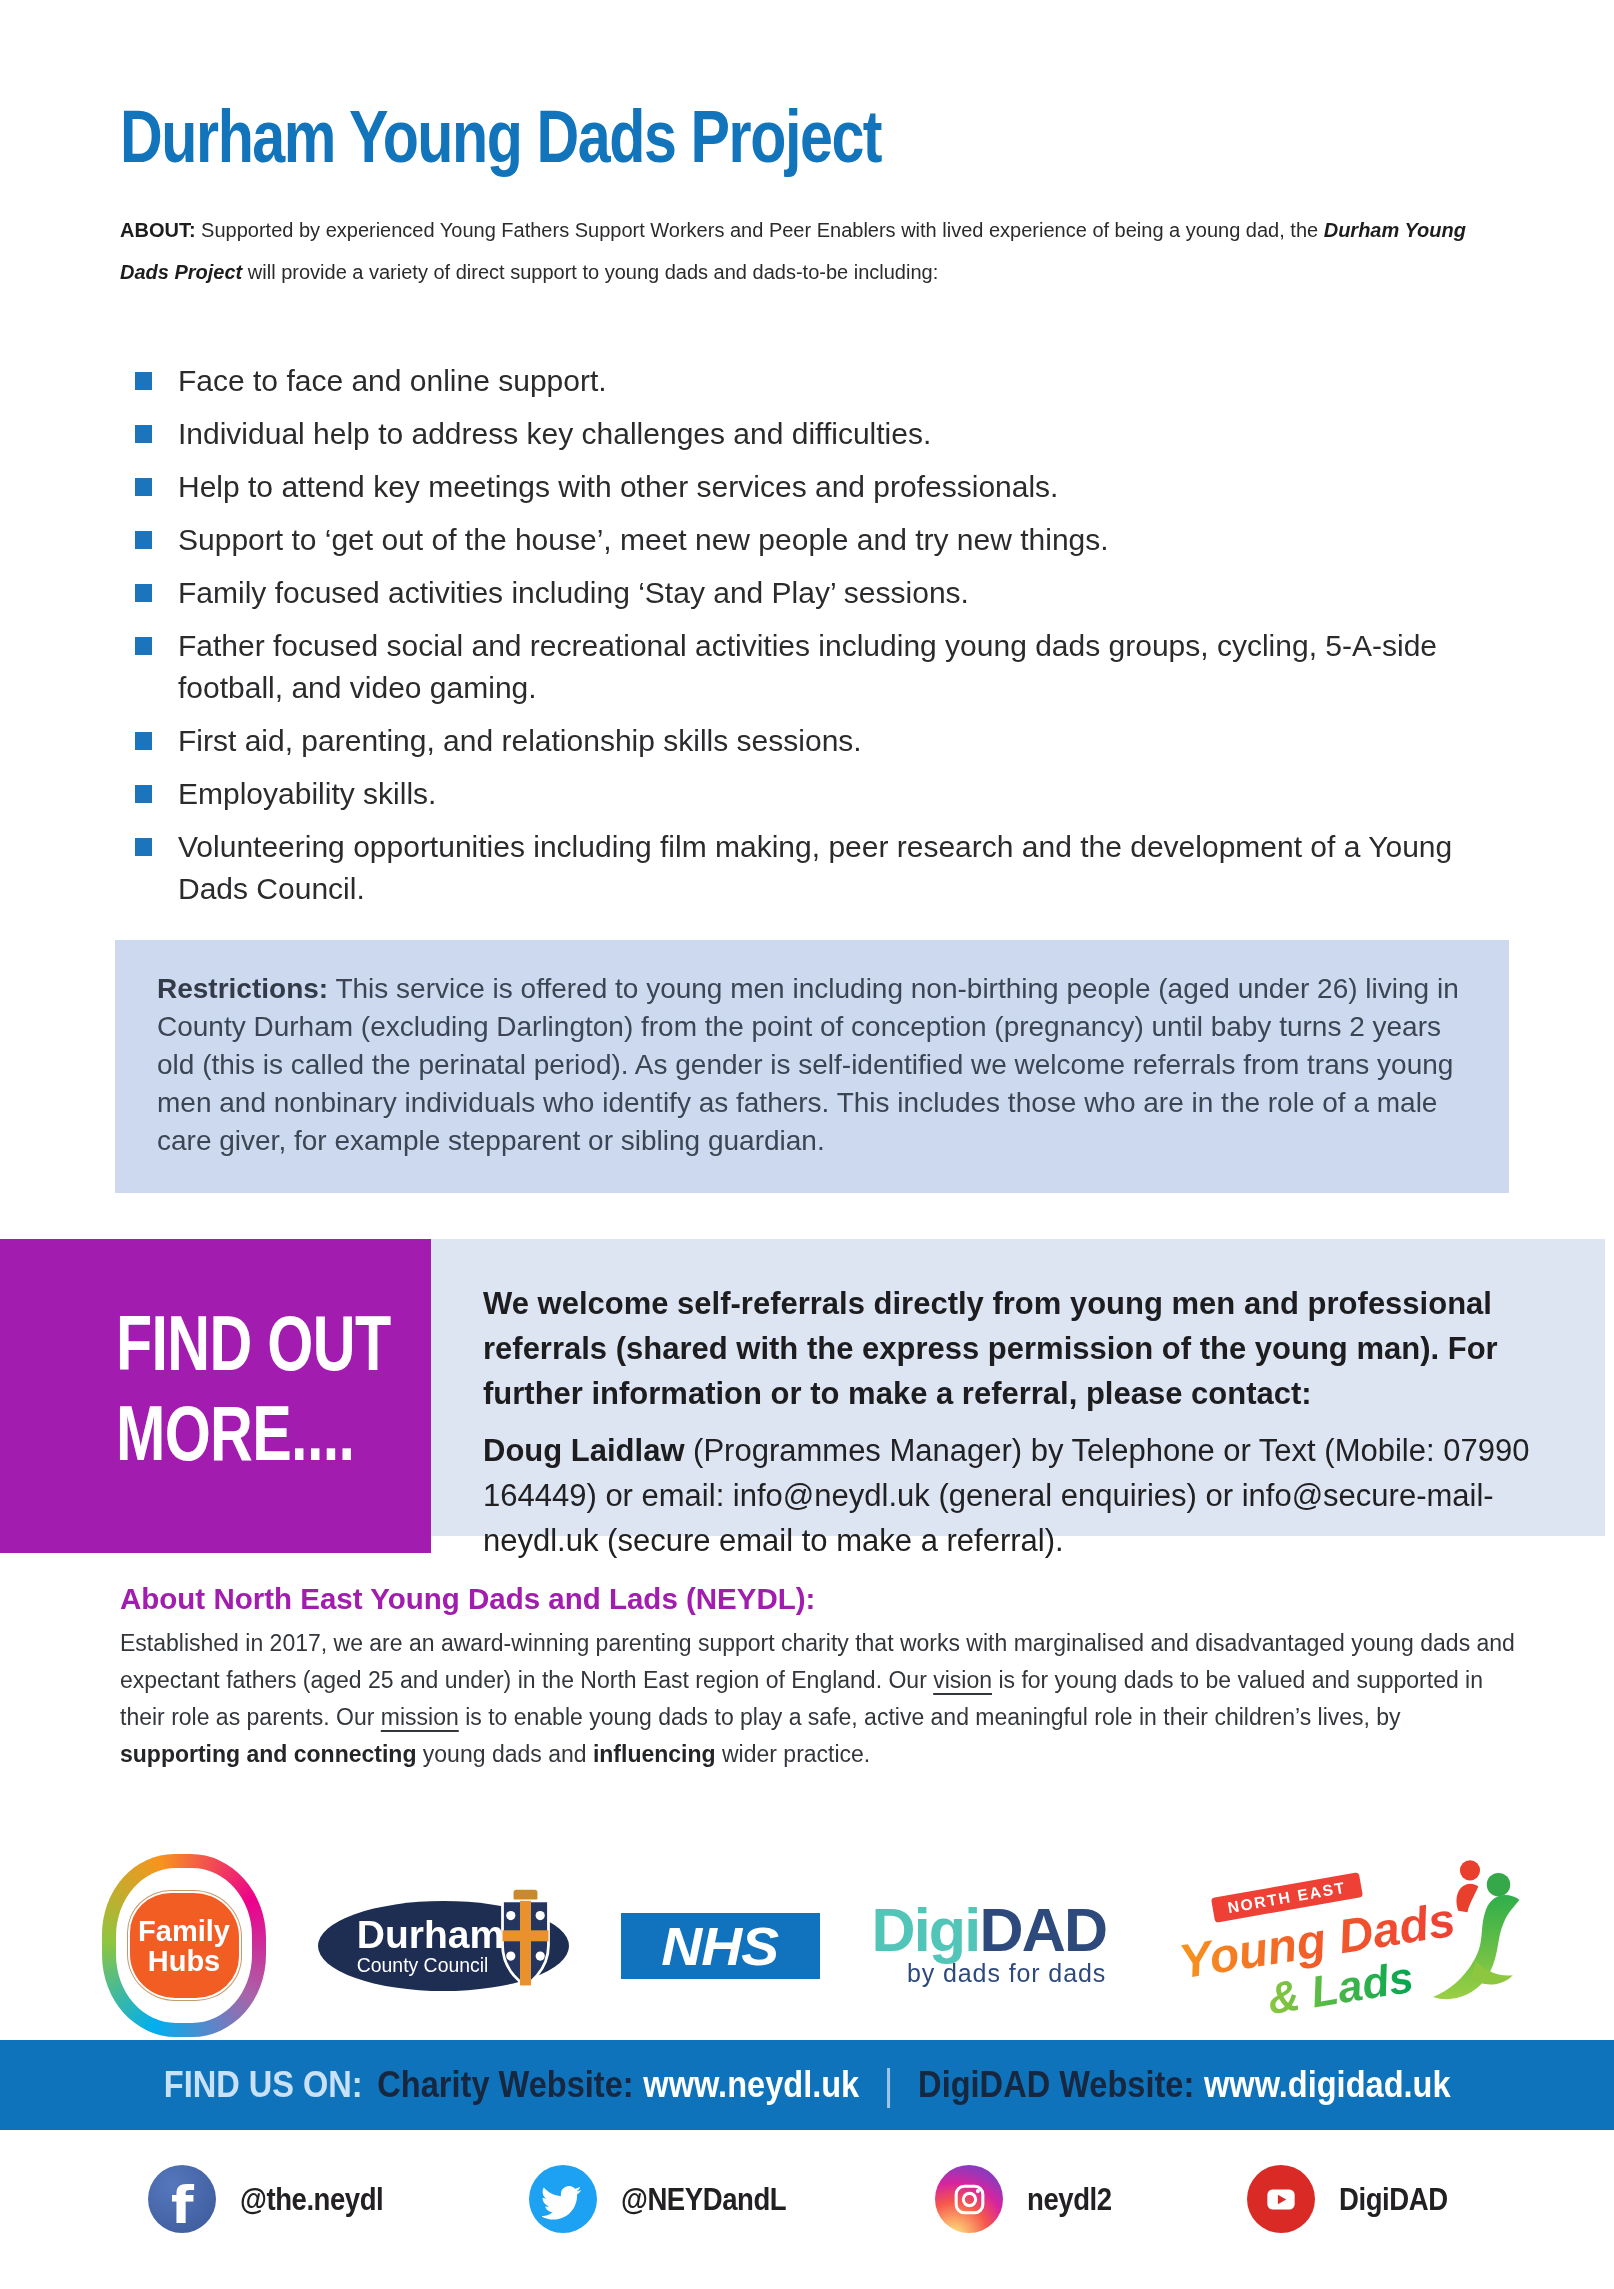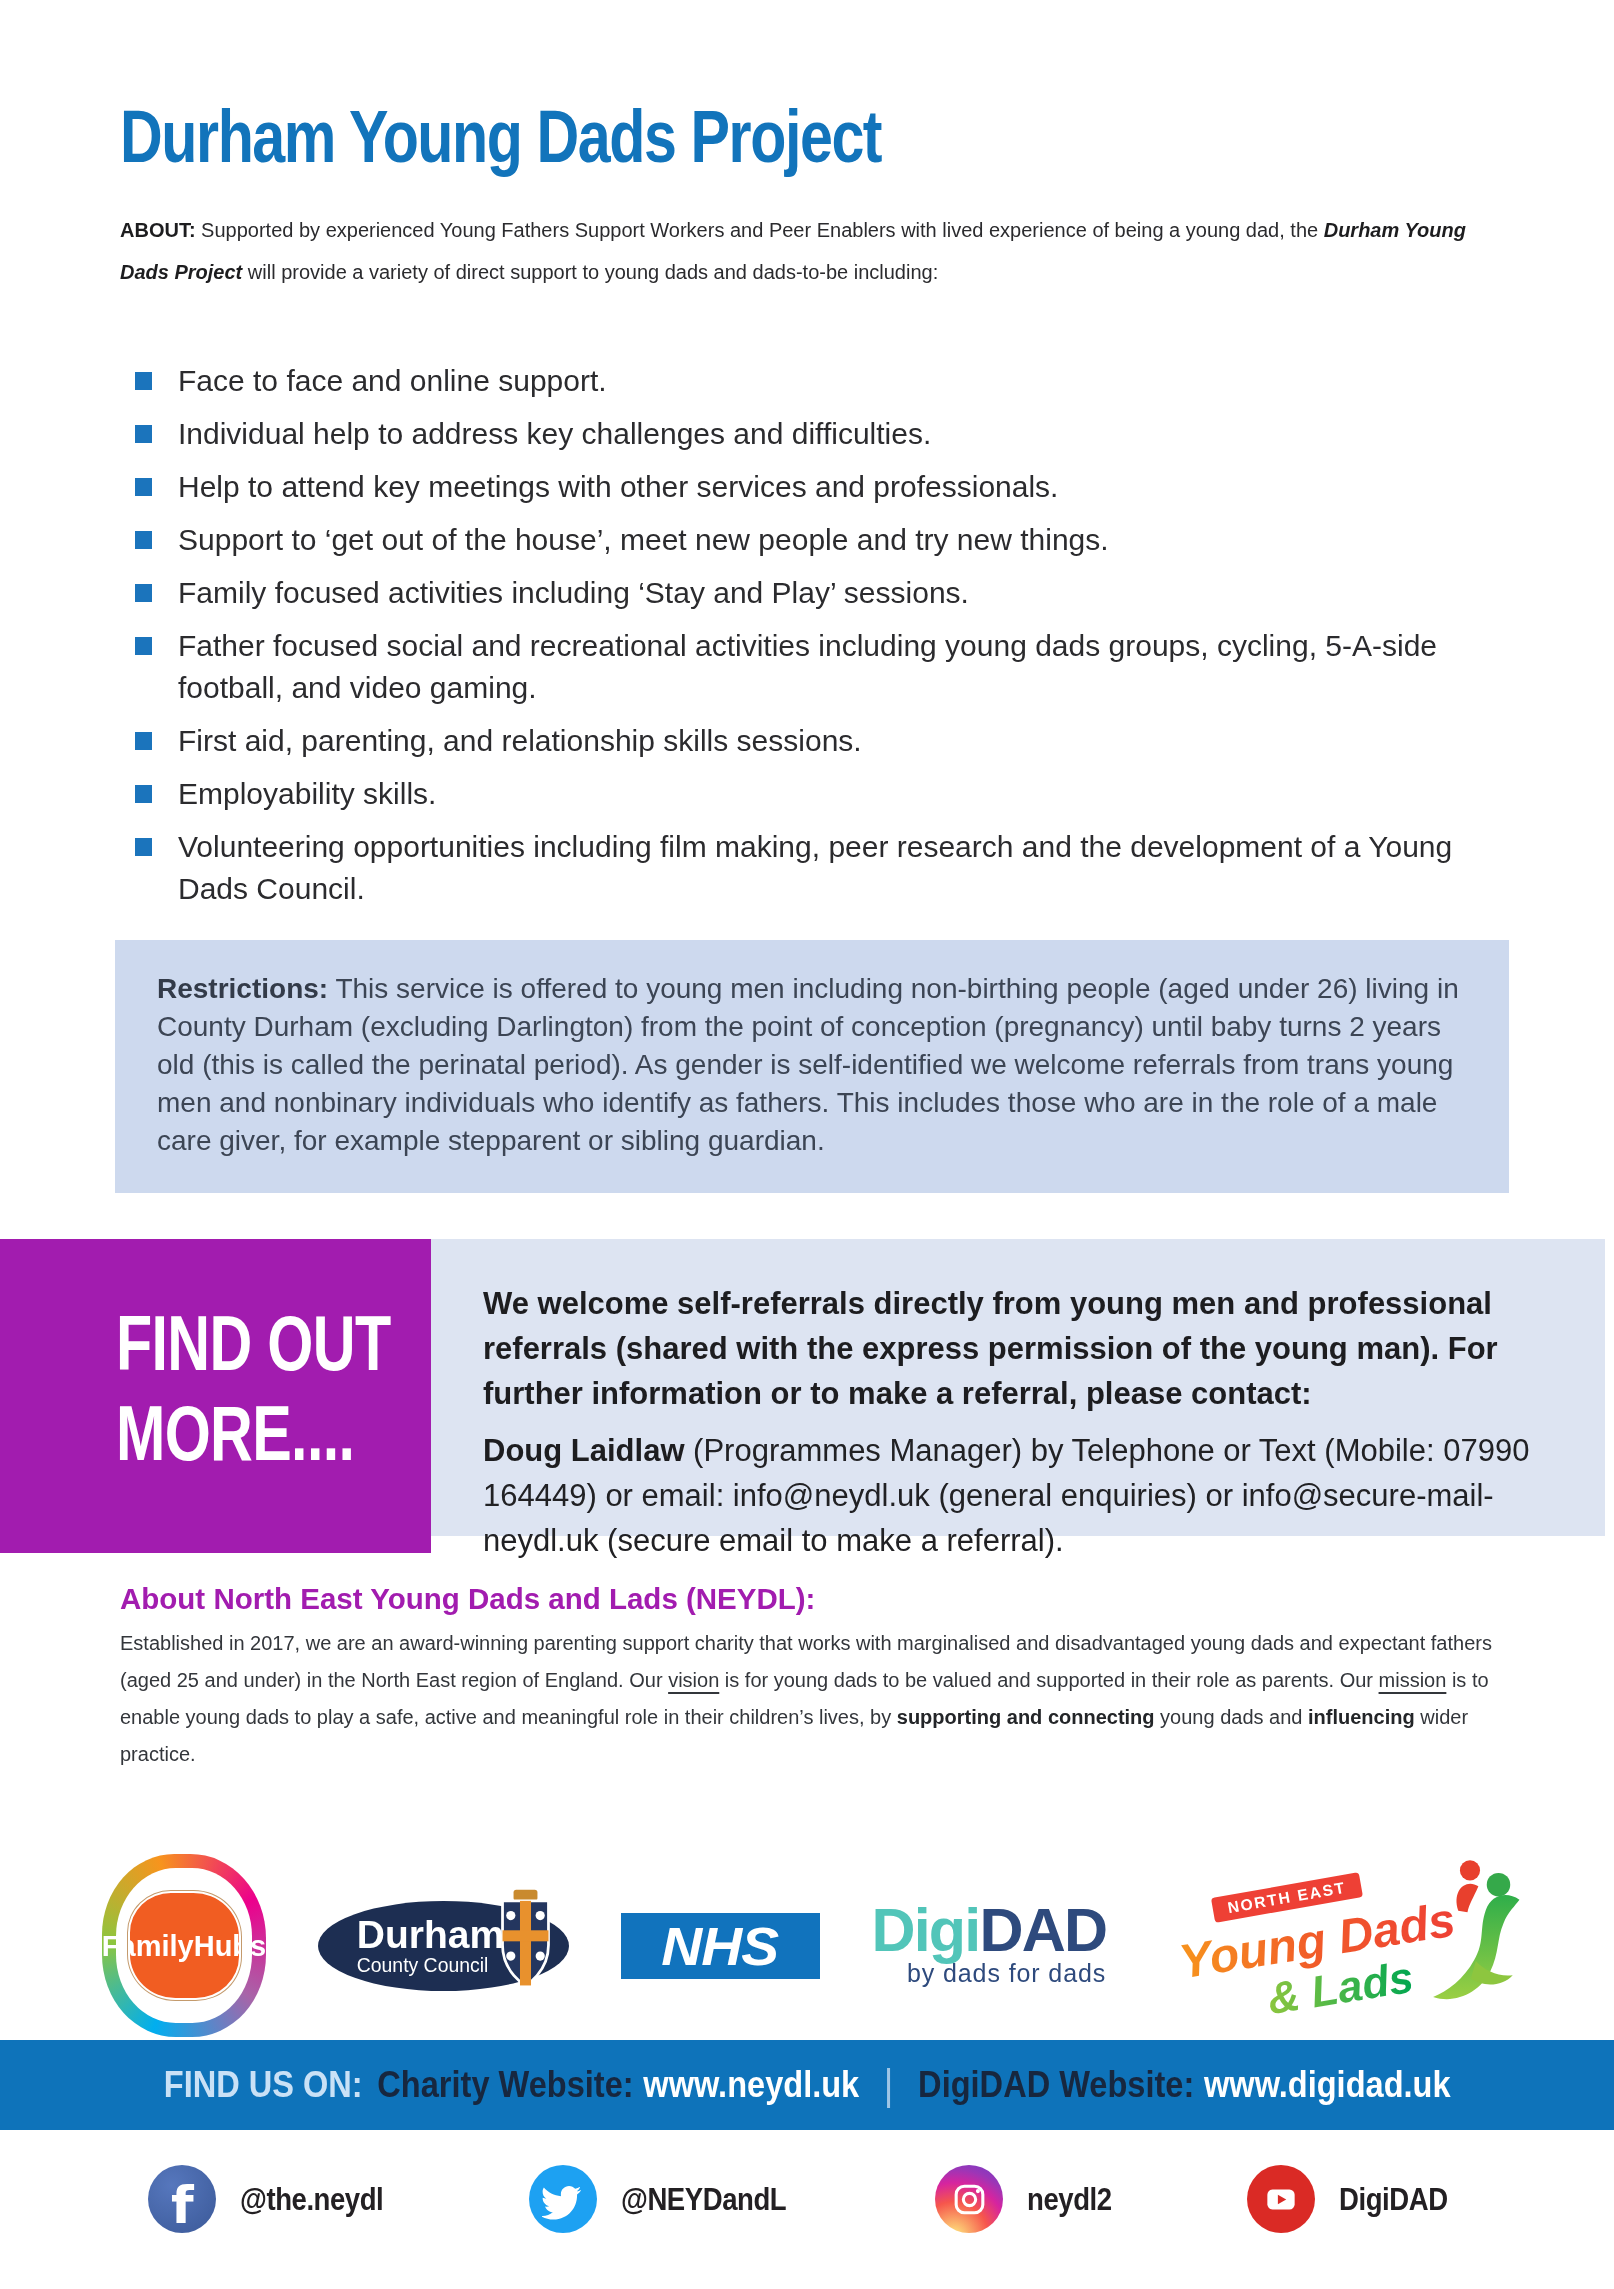--- a/index.html
+++ b/index.html
@@ -38,37 +38,37 @@
                  letter-spacing:-0.9px; white-space:nowrap;
                  transform:scaleX(0.76); transform-origin:left top; }
   .fom-panel { flex:1; height:297px; margin-right:9.2px; background:#dde4f2;
                padding:42px 52px 0 52px; font-size:31px; line-height:45px; color:#212124; }
   .fom-intro { font-weight:bold; color:#1d1d20; margin-bottom:12px; }
   .fom-contact b { color:#1d1d20; }
 
   
   .neydl-about { position:absolute; top:1582px; left:120px; width:1395px; }
   .neydl-about h3 { font-size:29.5px; color:#a21caf; margin-bottom:9.2px; }
-  .neydl-about p { font-size:20px; line-height:37px; color:#33363b; }
+  .neydl-about p { font-size:23px; line-height:37px; color:#33363b; }
   .uw { text-decoration:underline; text-decoration-thickness:1.8px; text-underline-offset:4.6px; }
   .bw { font-weight:bold; color:#232528; }
 
   
   .logos { position:absolute; top:1853px; left:102px; width:1421px; height:185px;
            display:flex; align-items:center; justify-content:space-between; }
 
   
   .logo-fh { width:164px; height:183px; border-radius:44% 46% 45% 45%;
              background:conic-gradient(from 200deg,#00aeef,#8dc63f,#f7941d,#ec008c,#a864a8,#00aeef);
              padding:14px; }
   .fh-white { width:100%; height:100%; background:#fff; border-radius:44%;
               display:flex; align-items:center; justify-content:center; }
   .fh-core { width:113px; height:109px; background:#f15d22; border-radius:38% 42% 40% 42%;
              border:2.8px solid #fff; outline:1.8px solid #c49a6c;
-             display:flex; align-items:center; justify-content:center;
+             display:flex; flex-direction:column; align-items:center; justify-content:center;
              color:#fff; font-weight:bold; font-size:29px; line-height:30px; }
 
   
   .logo-durham { position:relative; width:251px; height:90px; }
   .d-oval { position:absolute; inset:0; background:#1d2e52; border-radius:50%;
             display:flex; flex-direction:column; justify-content:center; padding-left:39px;
             color:#fff; }
   .d-line1 { font-size:39px; font-weight:bold; line-height:39px; }
   .d-line2 { font-size:19.4px; line-height:22px; }
   .d-crest { position:absolute; right:14.8px; top:-13px; }

